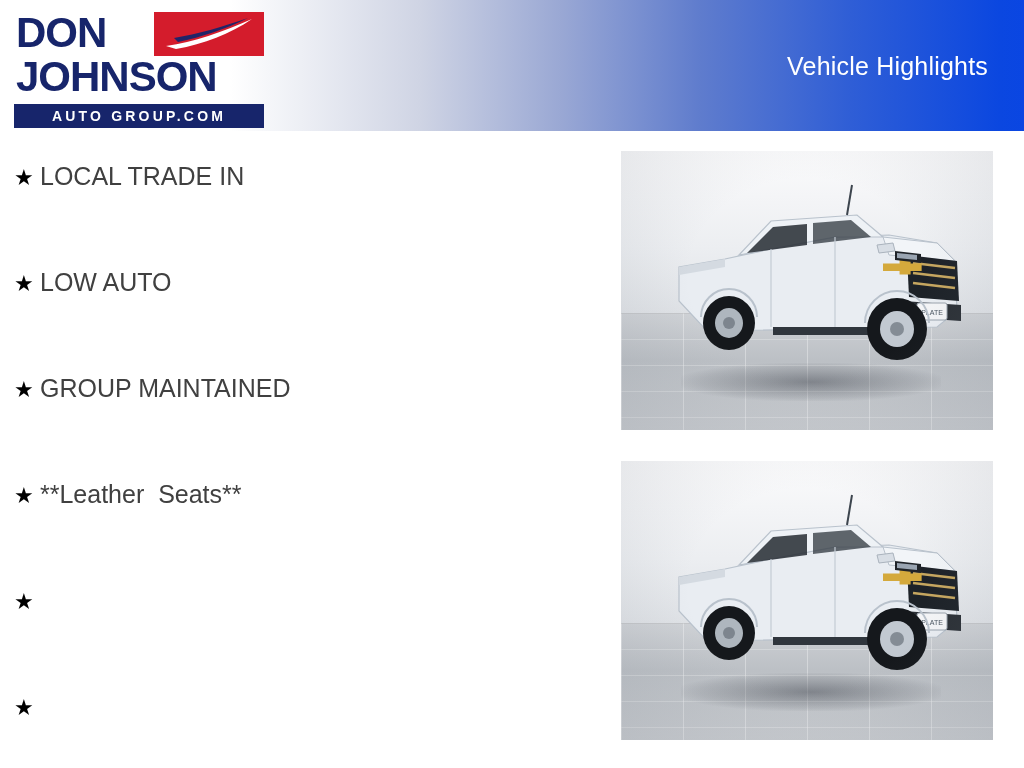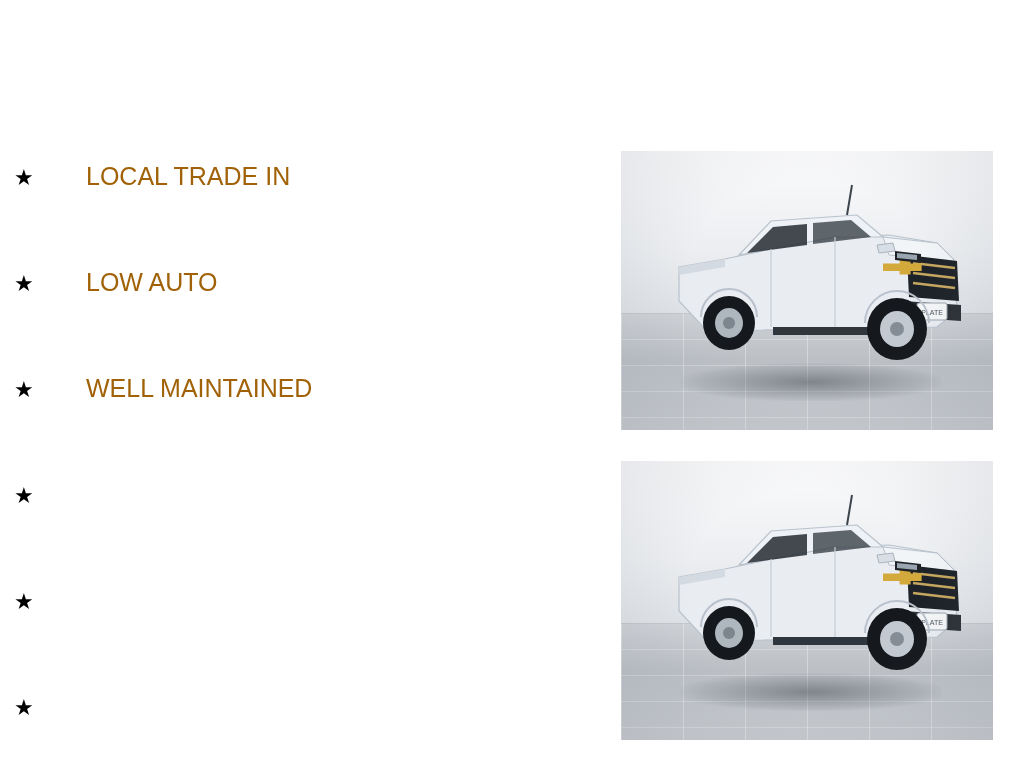--- a/index.html
+++ b/index.html
@@ -105,24 +105,23 @@
     width: 26px;
     font-size: 22px;
     line-height: 30px;
     color: #000000;
     flex: none;
     padding-top: 2px;
   }
   .hl-label {
     font-size: 25px;
     line-height: 30px;
-    color: #a16207;
+    color: #404040;
     font-family: "Liberation Sans", sans-serif;
     white-space: pre;
-    margin-left: 46px;
   }
 
   
   .photo {
     position: absolute;
     width: 372px;
     height: 279px;
     background: #eef0f2;
     overflow: hidden;
   }
@@ -159,40 +158,57 @@
     width: 70%; height: 38px;
     background: radial-gradient(ellipse at center, rgba(40,45,55,0.42) 0%, rgba(40,45,55,0.10) 60%, rgba(0,0,0,0) 75%);
   }
   .truck-svg { position: absolute; left: 0; top: 0; width: 100%; height: 100%; }
 </style>
 </head>
 <body>
 
 <div class="page">
 
+  <div class="header">
+
+    <div class="logo">
+      <div class="logo-swoosh">
+        <svg class="curve" viewBox="0 0 92 36" xmlns="http://www.w3.org/2000/svg">
+          <path d="M2 30 C 30 26, 58 16, 88 3 C 66 18, 40 28, 12 33 Z" fill="#ffffff"></path>
+          <path d="M10 22 C 34 18, 58 11, 84 2 C 62 13, 38 21, 14 26 Z" fill="#17256b" opacity="0.95"></path>
+        </svg>
+      </div>
+      <div class="logo-text logo-don">DON</div>
+      <div class="logo-text logo-johnson">JOHNSON</div>
+      <div class="logo-bottom">AUTO GROUP.COM</div>
+    </div>
+
+    <div class="header-title">Vehicle Highlights</div>
+  </div>
 
   <div class="highlights">
 
     <div class="hl-item">
       <div class="hl-star">★</div>
       <div class="hl-label">LOCAL TRADE IN</div>
     </div>
 
     <div class="hl-item">
       <div class="hl-star">★</div>
       <div class="hl-label">LOW AUTO</div>
     </div>
 
     <div class="hl-item">
       <div class="hl-star">★</div>
-      <div class="hl-label">WELL MAINTAINED</div>
-    </div>
-
-    <div class="hl-item">
-      <div class="hl-star">★</div>
+      <div class="hl-label">GROUP MAINTAINED</div>
+    </div>
+
+    <div class="hl-item">
+      <div class="hl-star">★</div>
+      <div class="hl-label">**Leather  Seats**</div>
     </div>
 
     <div class="hl-item">
       <div class="hl-star">★</div>
     </div>
 
     <div class="hl-item">
       <div class="hl-star">★</div>
     </div>
 

